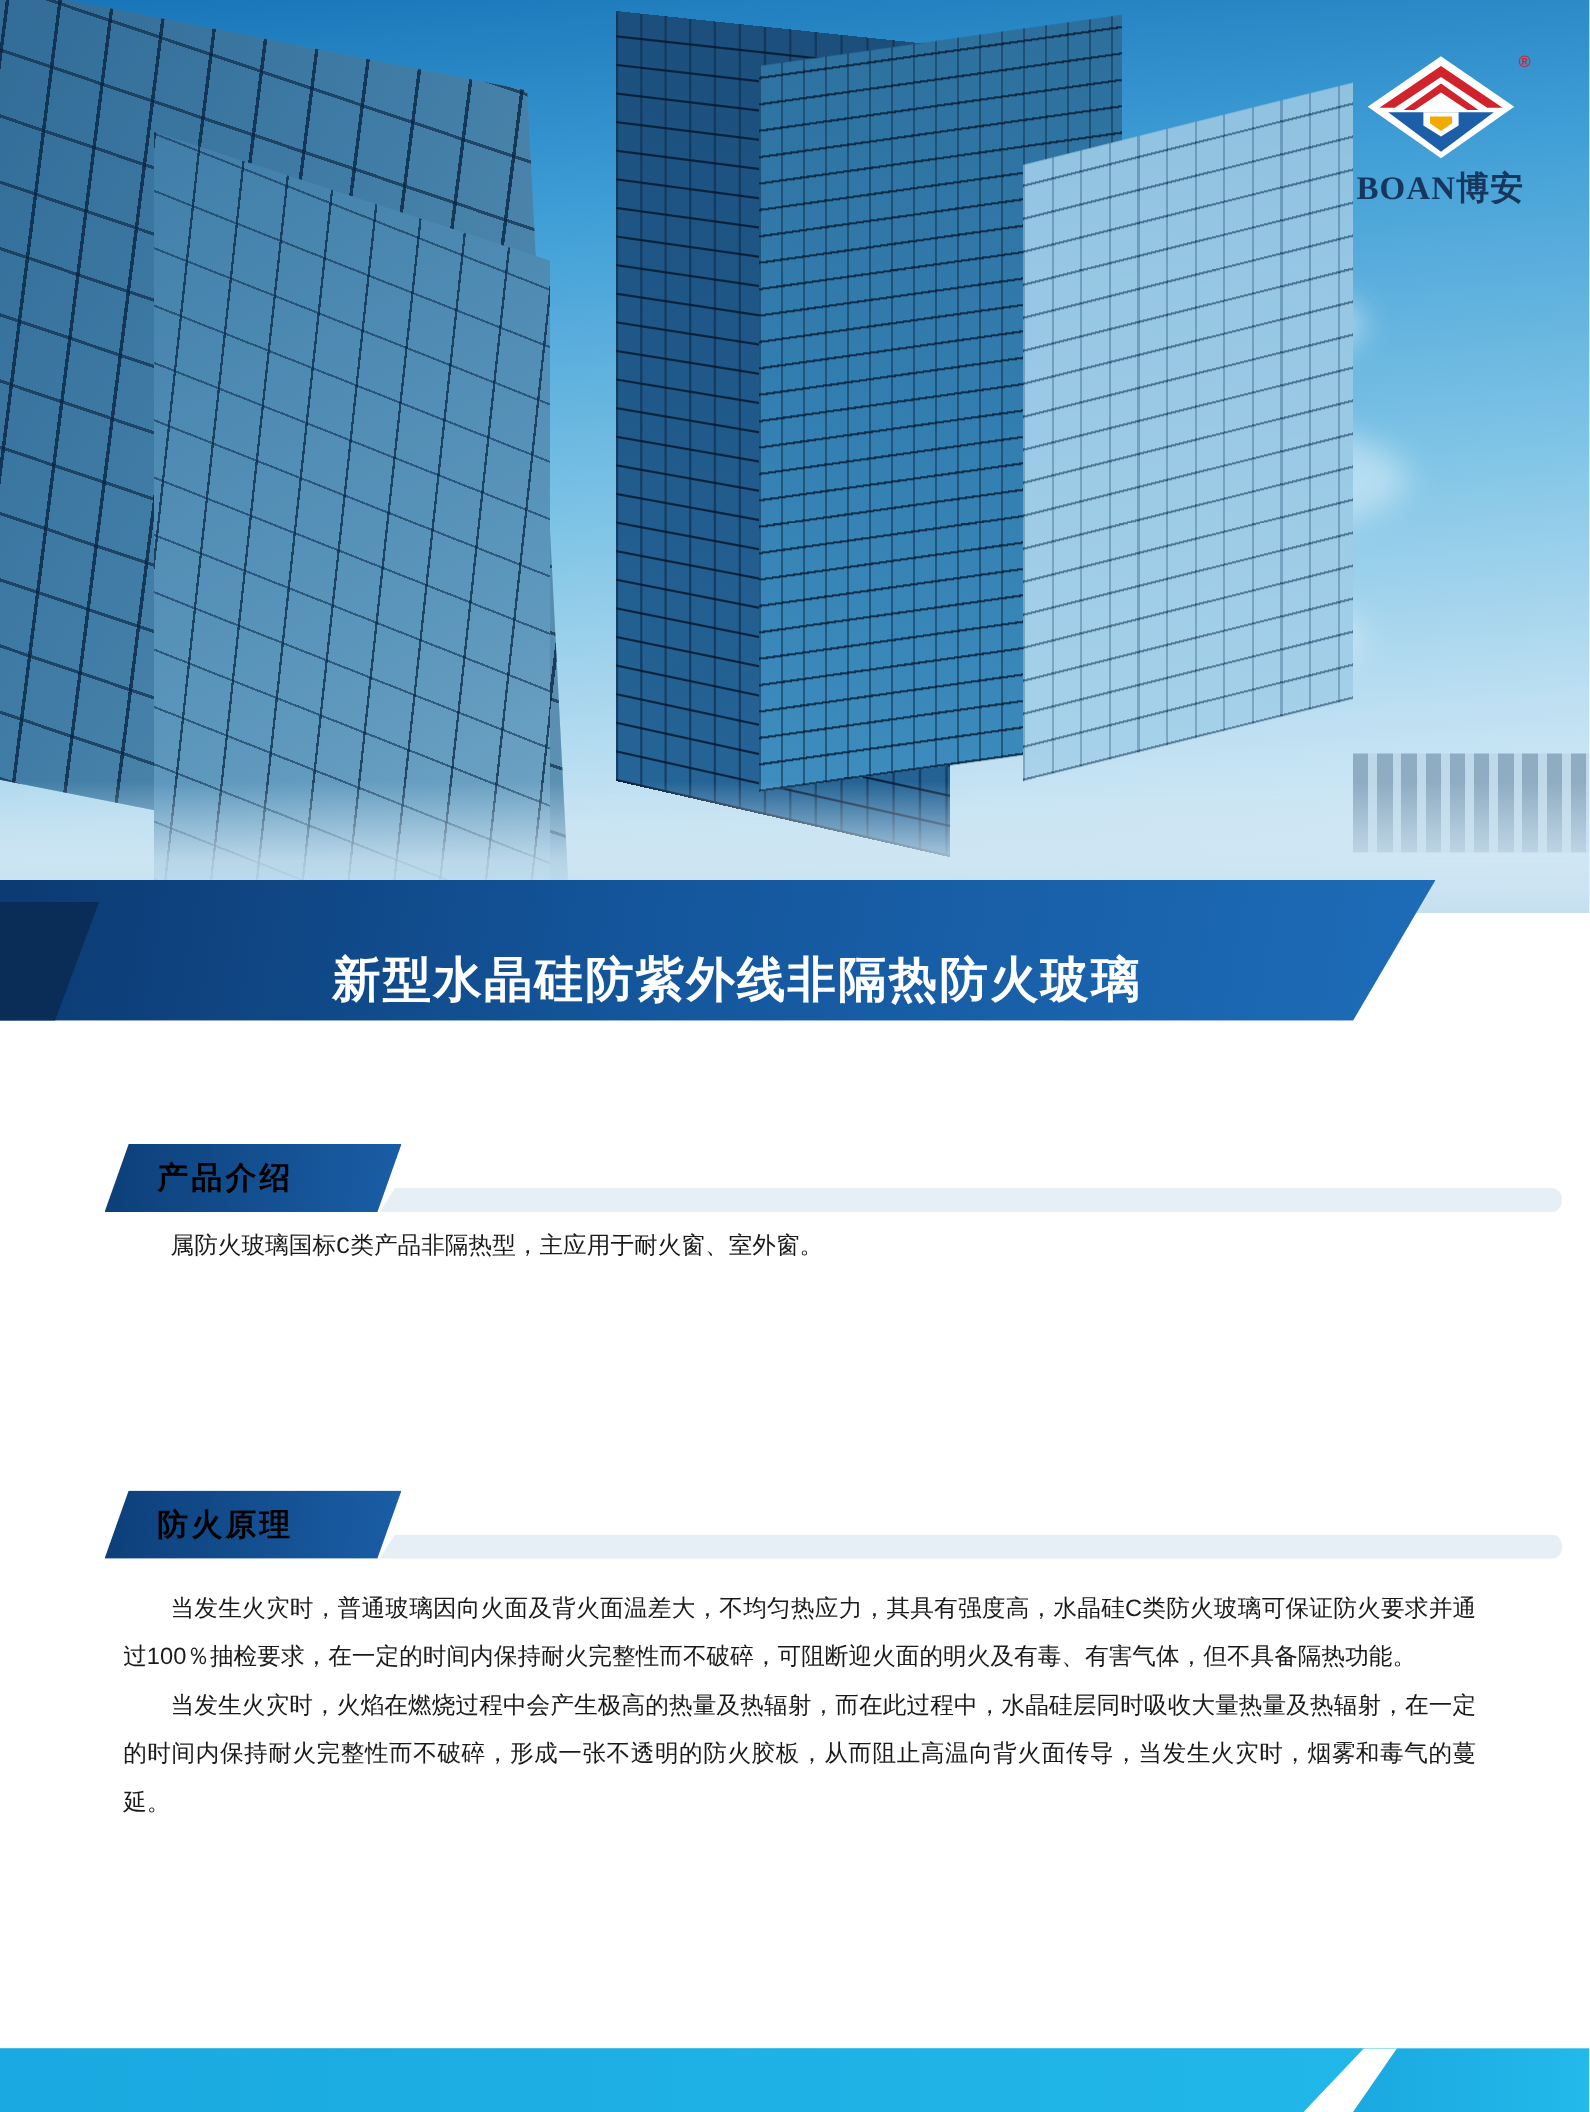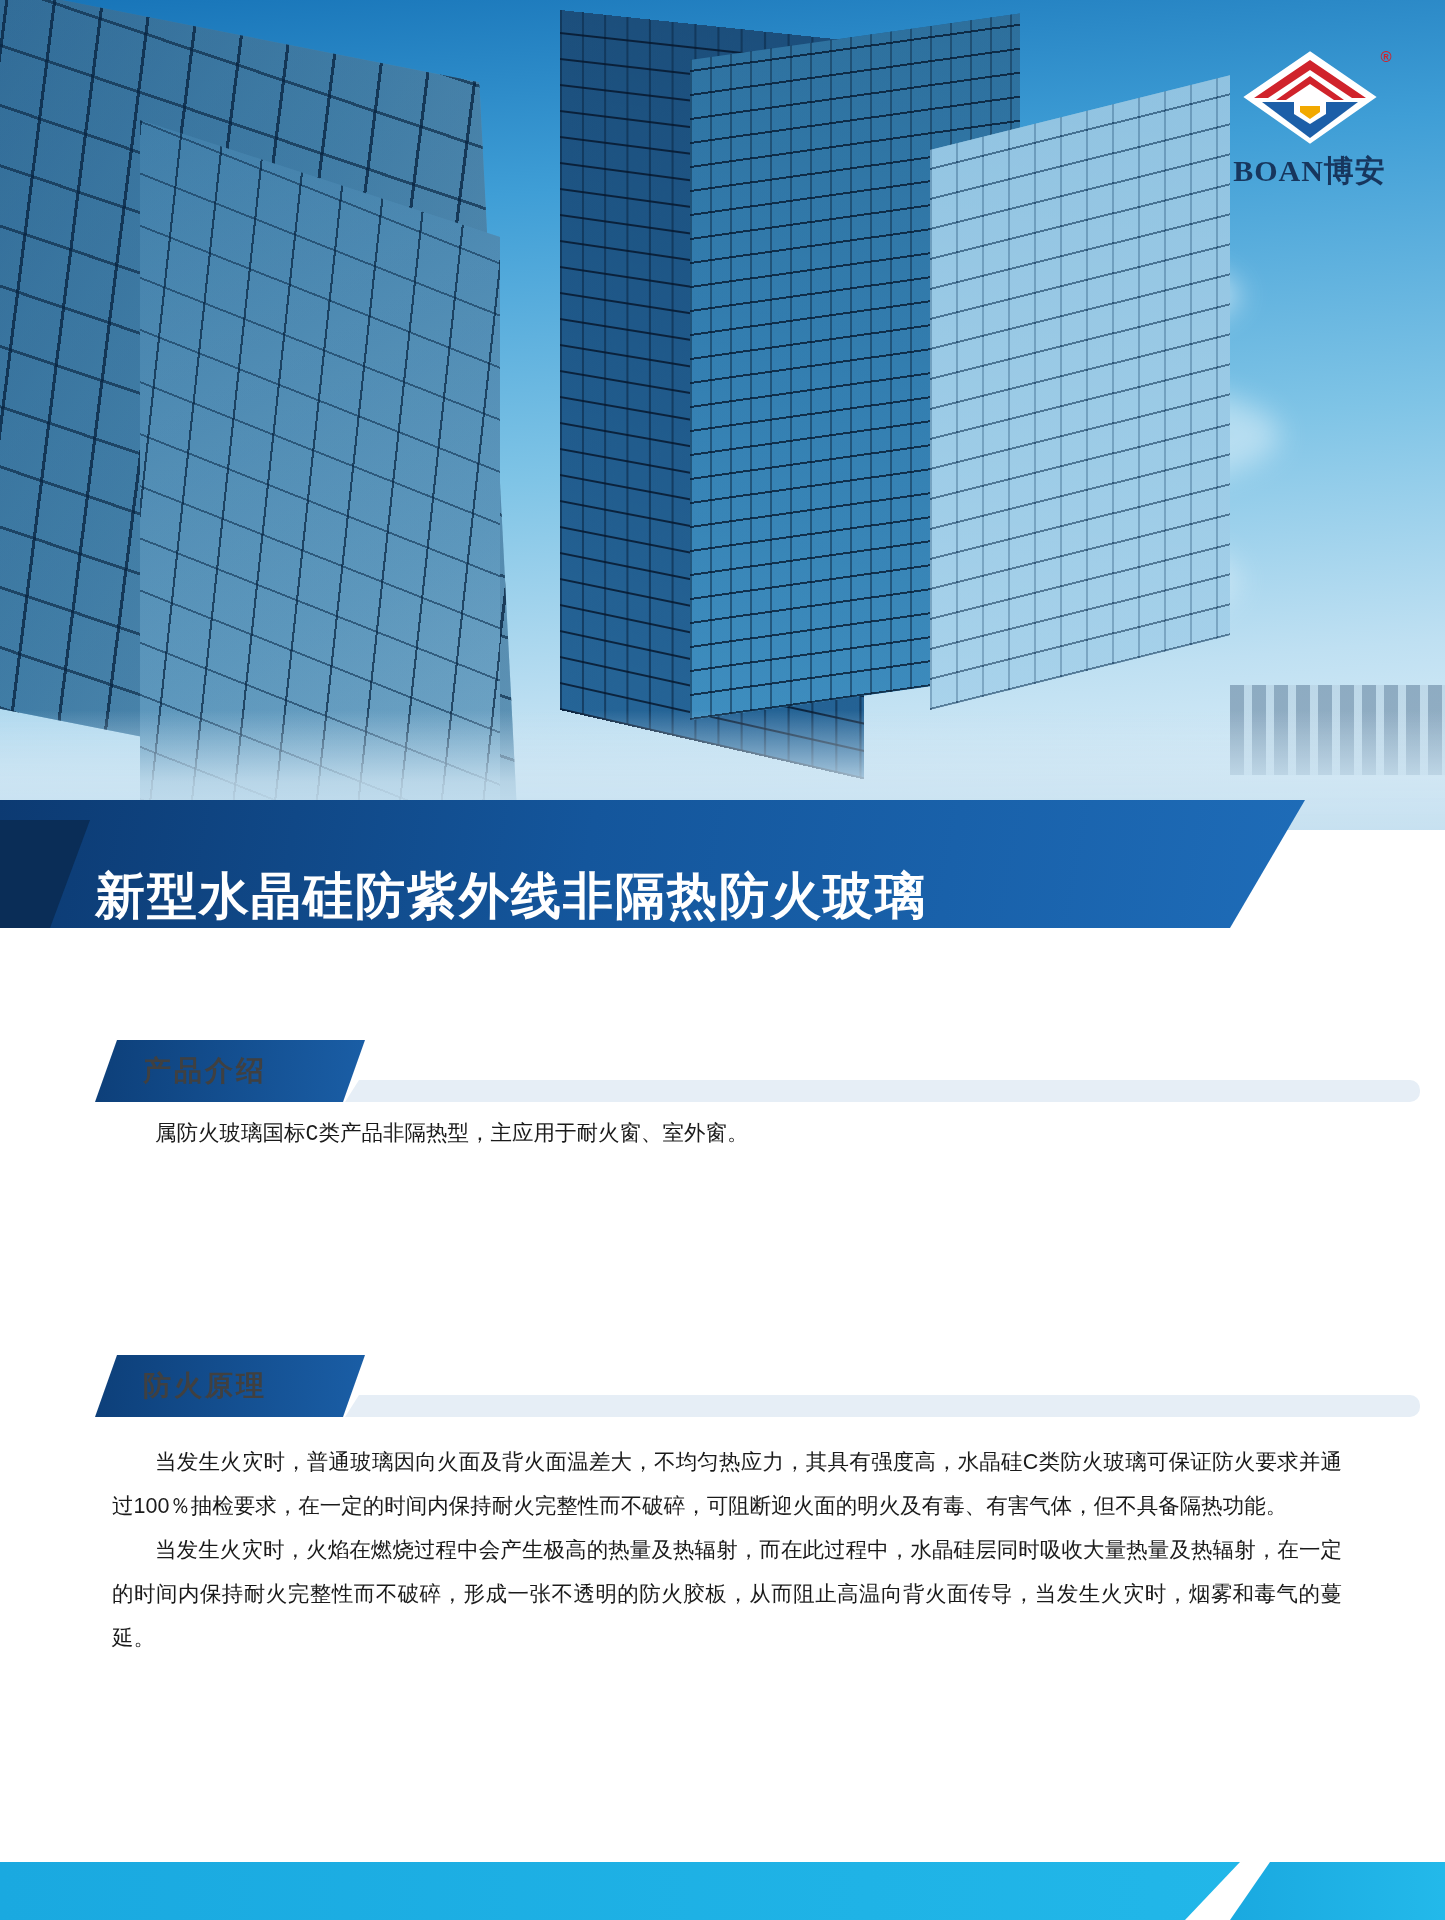--- a/index.html
+++ b/index.html
@@ -156,26 +156,27 @@
     position: absolute;
     left: 0; top: 820px;
     width: 90px; height: 108px;
     background: #0a2d57;
     clip-path: polygon(0 0, 90px 0, 50px 108px, 0 108px);
   }
   .banner-title {
     position: absolute;
     left: 95px; top: 826px;
     width: 1150px;
-    font-size: 50px;
+    font-size: 44px;
     font-weight: bold;
     color: #ffffff;
     letter-spacing: 2px;
     line-height: 72px;
     white-space: nowrap;
+    text-align: center;
   }
 
   
   .section-head {
     position: absolute;
     left: 95px;
     width: 1250px;
     height: 62px;
   }
   .sh-bar {
@@ -190,21 +191,21 @@
     left: 250px; top: 40px;
     width: 1075px; height: 22px;
     background: #e6eef6;
     clip-path: polygon(14px 0, 1075px 0, 1075px 22px, 0 22px);
     border-radius: 0 10px 10px 0;
   }
   .sh-label {
     position: absolute;
     left: 48px; top: 12px;
     font-size: 28px;
-    color: #404040;
+    color: #000000;
     font-weight: bold;
     letter-spacing: 3px;
   }
   #sec-intro-head { top: 1040px; }
   #sec-principle-head { top: 1355px; text-decoration: underline; }
 
   
   .body-block {
     position: absolute;
     left: 112px;

